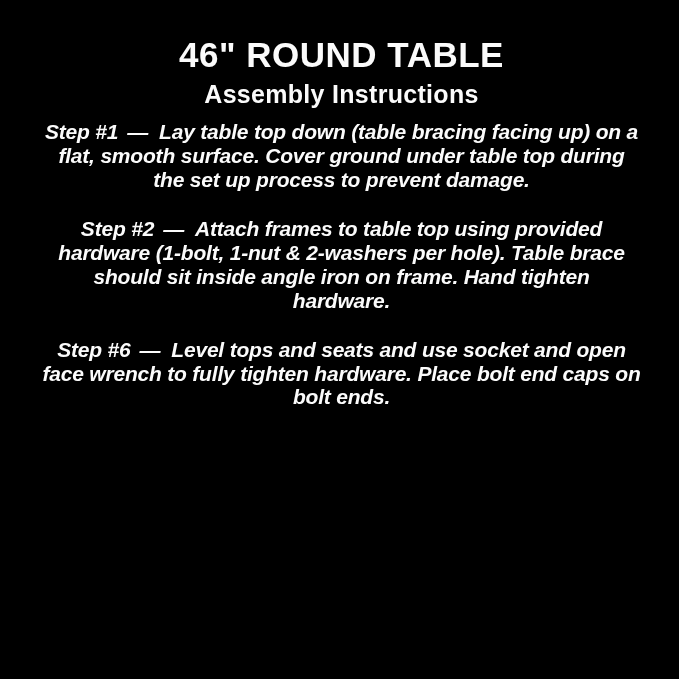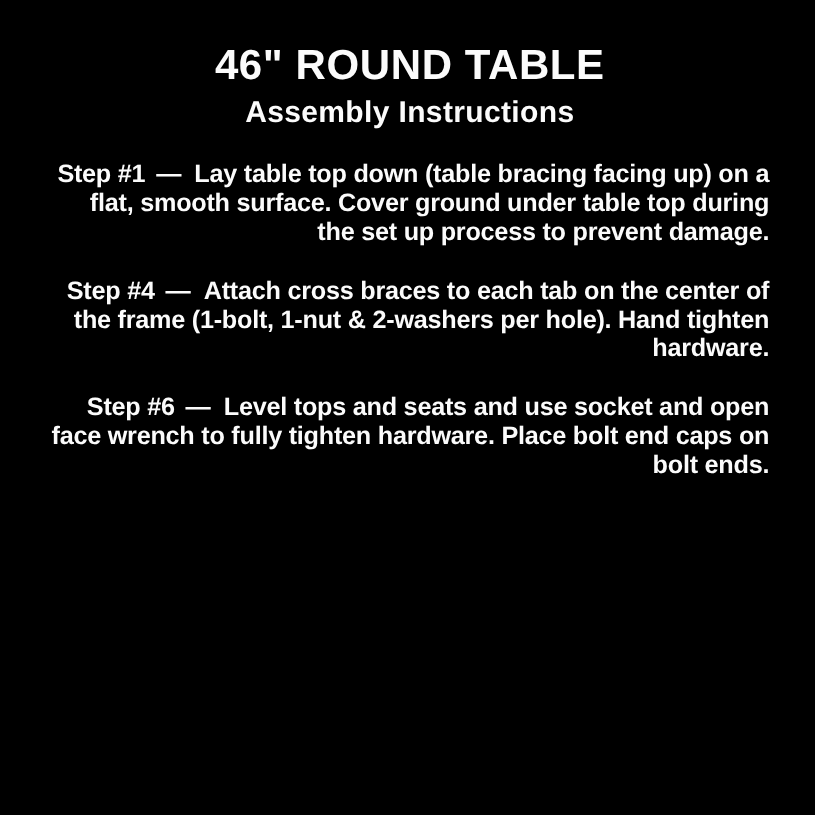--- a/index.html
+++ b/index.html
@@ -20,46 +20,47 @@
     overflow: hidden;
   }
   .title {
     margin: 0;
     text-align: center;
     font-size: 35px;
     line-height: 1.1;
     letter-spacing: 0.5px;
   }
   .subtitle {
-    margin: 6px 0 26px 0;
+    margin: 6px 0 12px 0;
     text-align: center;
     font-size: 25px;
     line-height: 1.1;
     letter-spacing: 0.3px;
   }
   .step {
     margin: 0 0 25px 0;
     font-size: 21px;
     line-height: 1.14;
     letter-spacing: -0.2px;
-    text-align: right;
+    text-align: center;
+    font-style: italic;
   }
   .step .dash {
     display: inline-block;
     margin: 0 11px 0 9px;
   }
 </style>
 </head>
 <body>
 
 <div class="poster">
   <h1 class="title">46" ROUND TABLE</h1>
   <h2 class="subtitle">Assembly Instructions</h2>
 
   <p class="step"><span>Step #1</span><span class="dash">—</span><span>Lay table top down (table bracing facing up) on a flat, smooth surface. Cover ground under table top during the set up process to prevent damage.</span></p>
 
+  <p class="step"><span>Step #2</span><span class="dash">—</span><span>Attach frames to table top using provided hardware (1-bolt, 1-nut &amp; 2-washers per hole). Table brace should sit inside angle iron on frame. Hand tighten hardware.</span></p>
 
 
-  <p class="step"><span>Step #4</span><span class="dash">—</span><span>Attach cross braces to each tab on the center of the frame (1-bolt, 1-nut &amp; 2-washers per hole). Hand tighten hardware.</span></p>
 
 
   <p class="step"><span>Step #6</span><span class="dash">—</span><span>Level tops and seats and use socket and open face wrench to fully tighten hardware. Place bolt end caps on bolt ends.</span></p>
 </div>
 
 </body></html>

